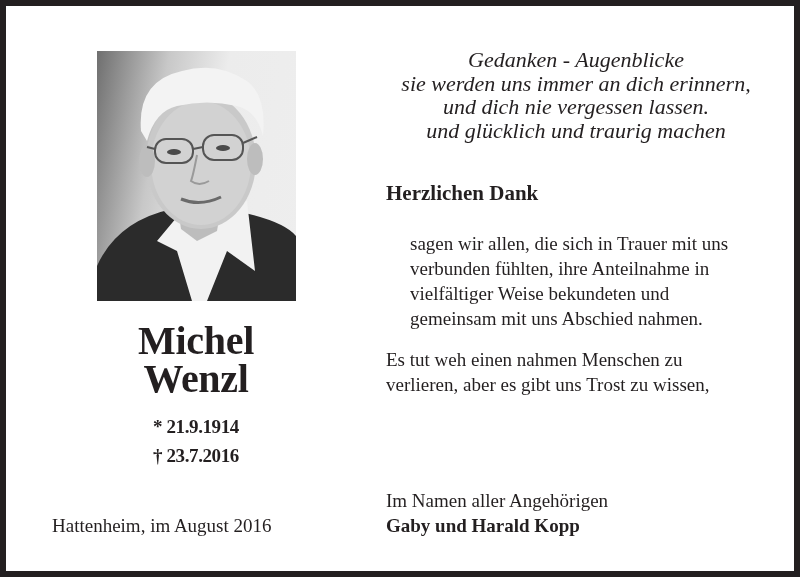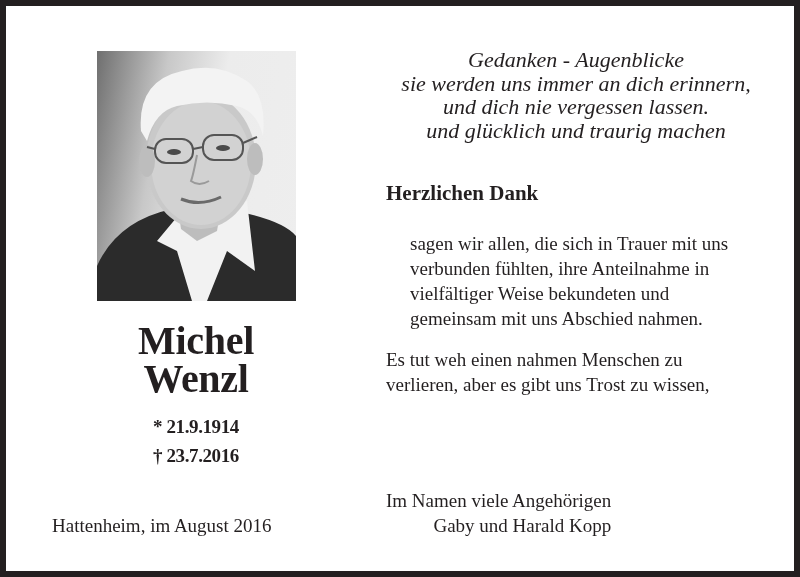--- a/index.html
+++ b/index.html
@@ -54,21 +54,21 @@
     position: absolute; left: 380px; width: 400px;
     font-size: 19px; line-height: 25px;
   }
   .para div { white-space: nowrap; }
   .para.p1 { top: 225px; margin-left: 24px; }
   .para.p2 { top: 341px; }
   .sig {
     position: absolute; left: 380px; top: 482px;
     font-size: 19px; line-height: 25px;
   }
-  .sig .names { font-weight: normal; text-align: right; }
+  .sig .names { font-weight: bold; }
 </style>
 </head>
 <body>
 
 <div class="frame">
 
   <div class="photo" title="Portrait Michel Wenzl">
     <svg width="199" height="250" viewBox="0 0 199 250" xmlns="http://www.w3.org/2000/svg">
 
       <path d="M0 215 Q20 170 75 158 L100 170 L128 158 Q185 168 199 185 L199 250 L0 250 Z" fill="#2b2b2b"></path>
@@ -122,17 +122,17 @@
     <div>vielfältiger Weise bekundeten und</div>
     <div>gemeinsam mit uns Abschied nahmen.</div>
   </div>
 
   <div class="para p2">
     <div>Es tut weh einen nahmen Menschen zu</div>
     <div>verlieren, aber es gibt uns Trost zu wissen,</div>
   </div>
 
   <div class="sig">
-    <div>Im Namen viele Angehörigen</div>
+    <div>Im Namen aller Angehörigen</div>
     <div class="names">Gaby und Harald Kopp</div>
   </div>
 
 </div>
 
 </body></html>

